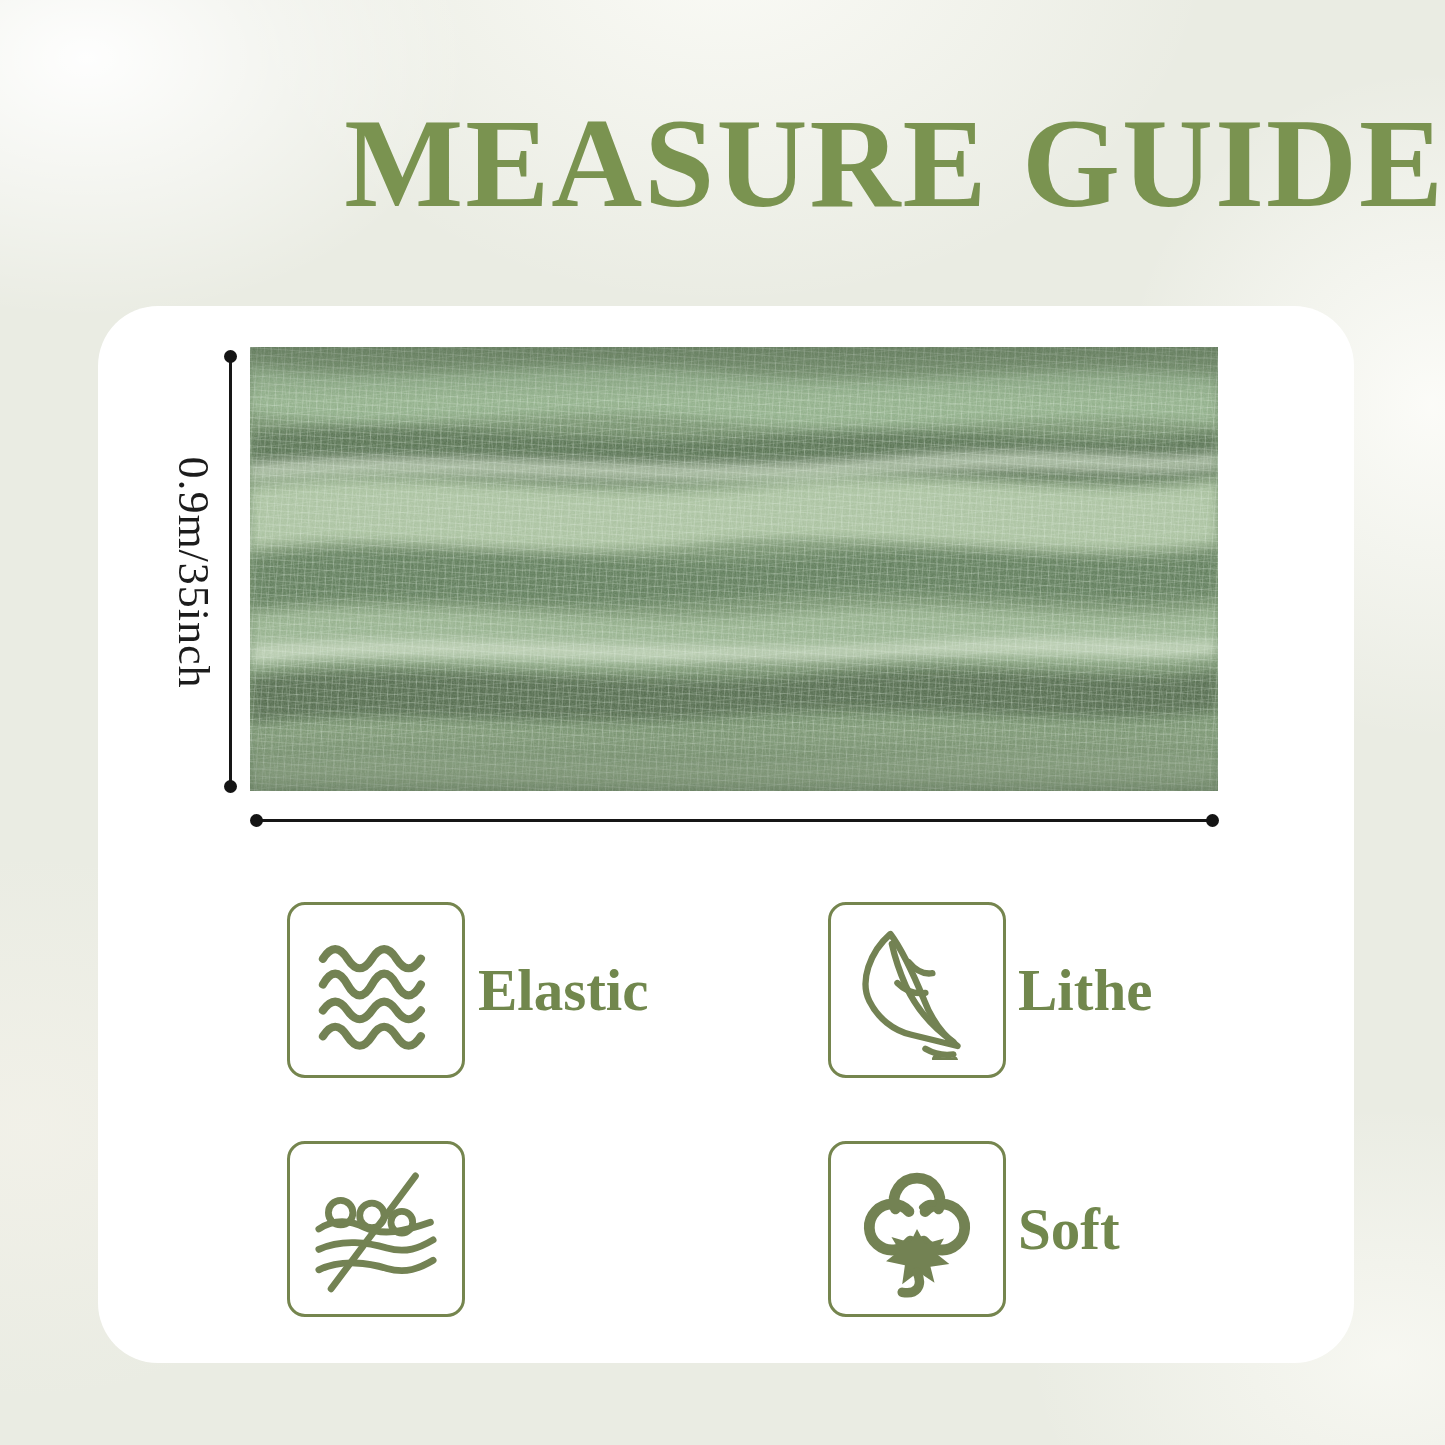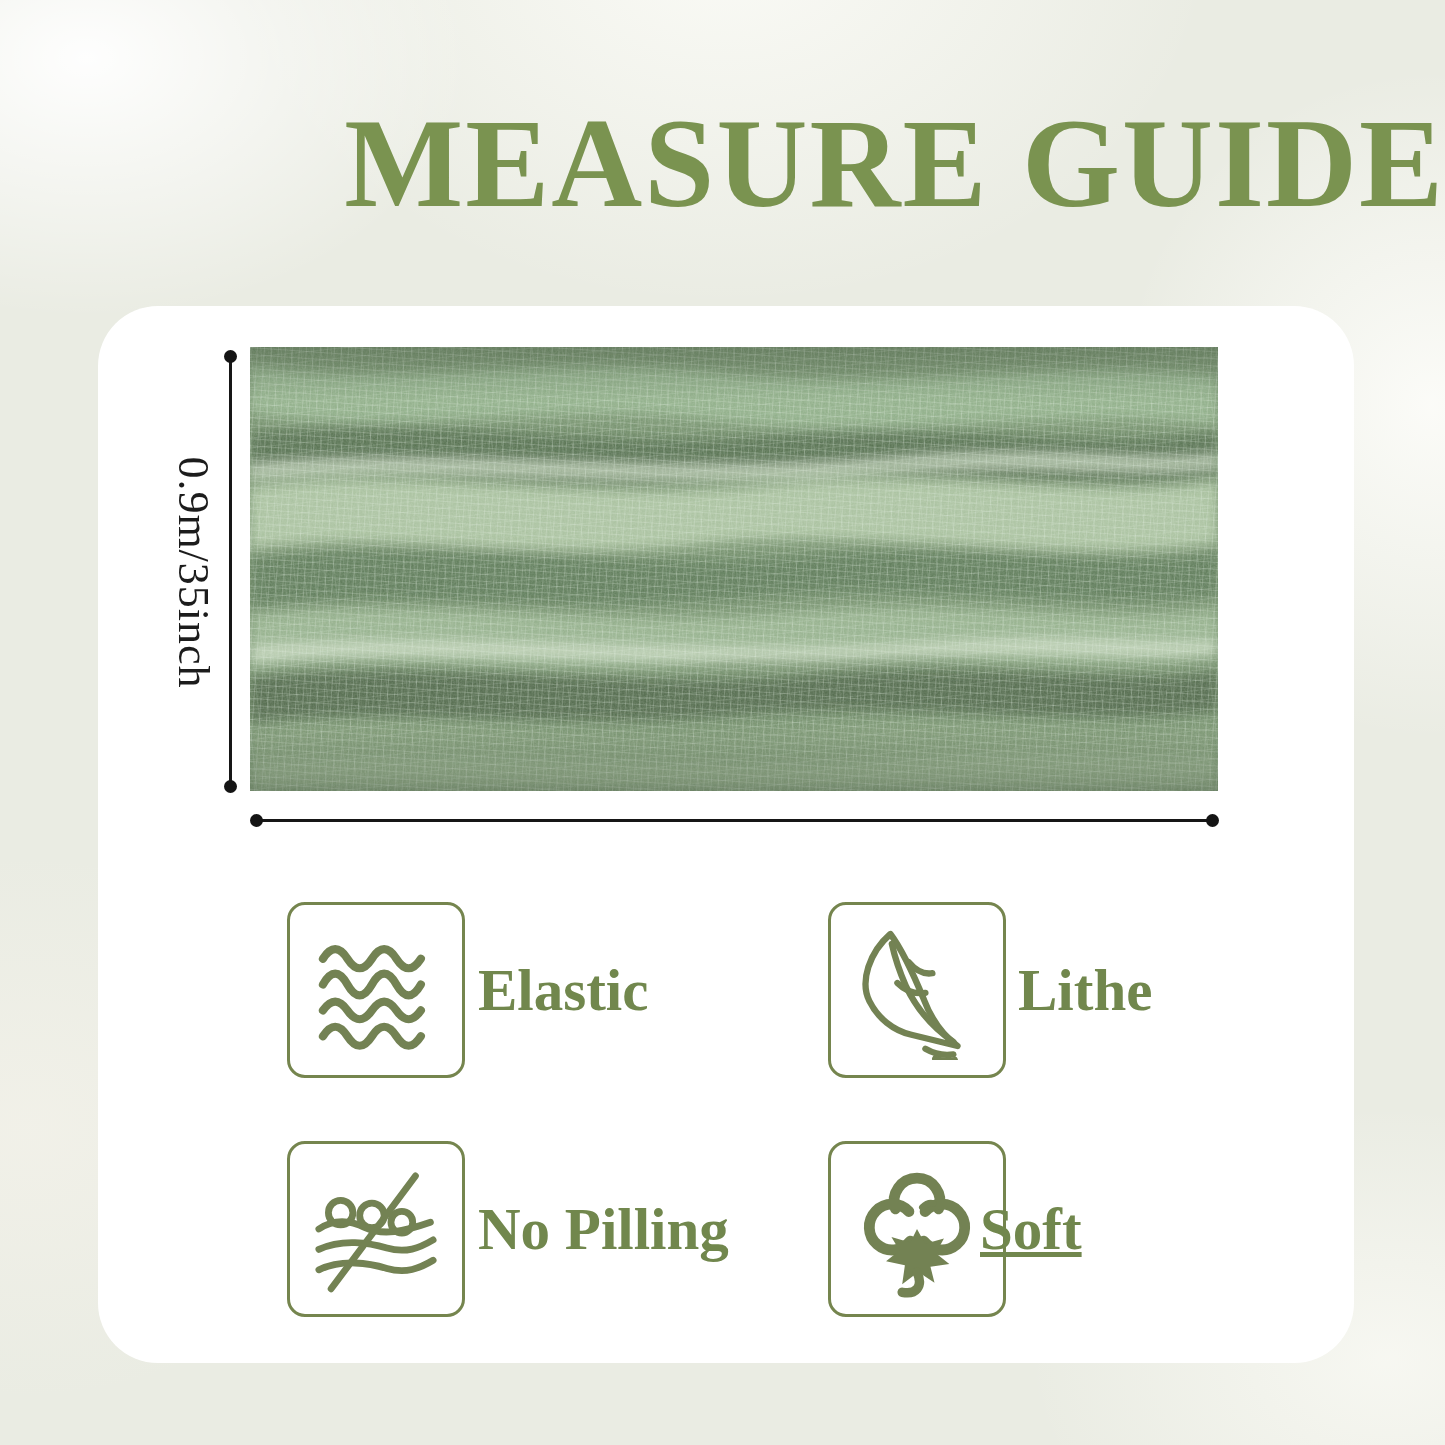--- a/index.html
+++ b/index.html
@@ -154,29 +154,28 @@
         <circle cx="24" cy="38" r="9"></circle>
         <circle cx="47" cy="40" r="9"></circle>
         <circle cx="69" cy="45" r="8"></circle>
         <path d="M8,50 C20,42 32,44 42,49 C55,55 70,52 90,45"></path>
         <path d="M8,65 C25,57 45,60 58,64 C72,68 82,64 92,58"></path>
         <path d="M8,80 C25,72 45,75 58,79 C72,83 82,79 92,73"></path>
         <path d="M17,94 L79,11"></path>
       </g>
     </svg>
   </div>
-  <div class="feature-label" style="left:478px;top:1194px;">No Pilling</div>
 
   <div class="feature-box" style="left:828px;top:1141px;">
     <svg width="140" height="140" viewBox="0 0 100 104">
       <g class="icon" stroke-width="8">
         <path d="M34,37 A17,17 0 1 1 66,37"></path>
         <path d="M44,39 A17,17 0 1 0 45,61"></path>
         <path d="M56,39 A17,17 0 1 1 55,61"></path>
       </g>
       <path class="icon" stroke-width="5" d="M54,36 Q58,32 62,33"></path>
       <path d="M50,52 L56,63 L70,59 L64,70 L74,78 L60,80 L63,92 L51,84 L39,93 L41,79 L27,76 L37,68 L31,58 L45,62 Z" fill="#738253" stroke="none"></path>
       <path class="icon" stroke-width="7" d="M50,84 C55,95 49,101 39,99"></path>
     </svg>
   </div>
-  <div class="feature-label" style="left:980px;top:1194px;text-decoration:underline;">Soft</div>
+  <div class="feature-label" style="left:1018px;top:1194px;">Soft</div>
 
 </div>
 
 </body></html>

